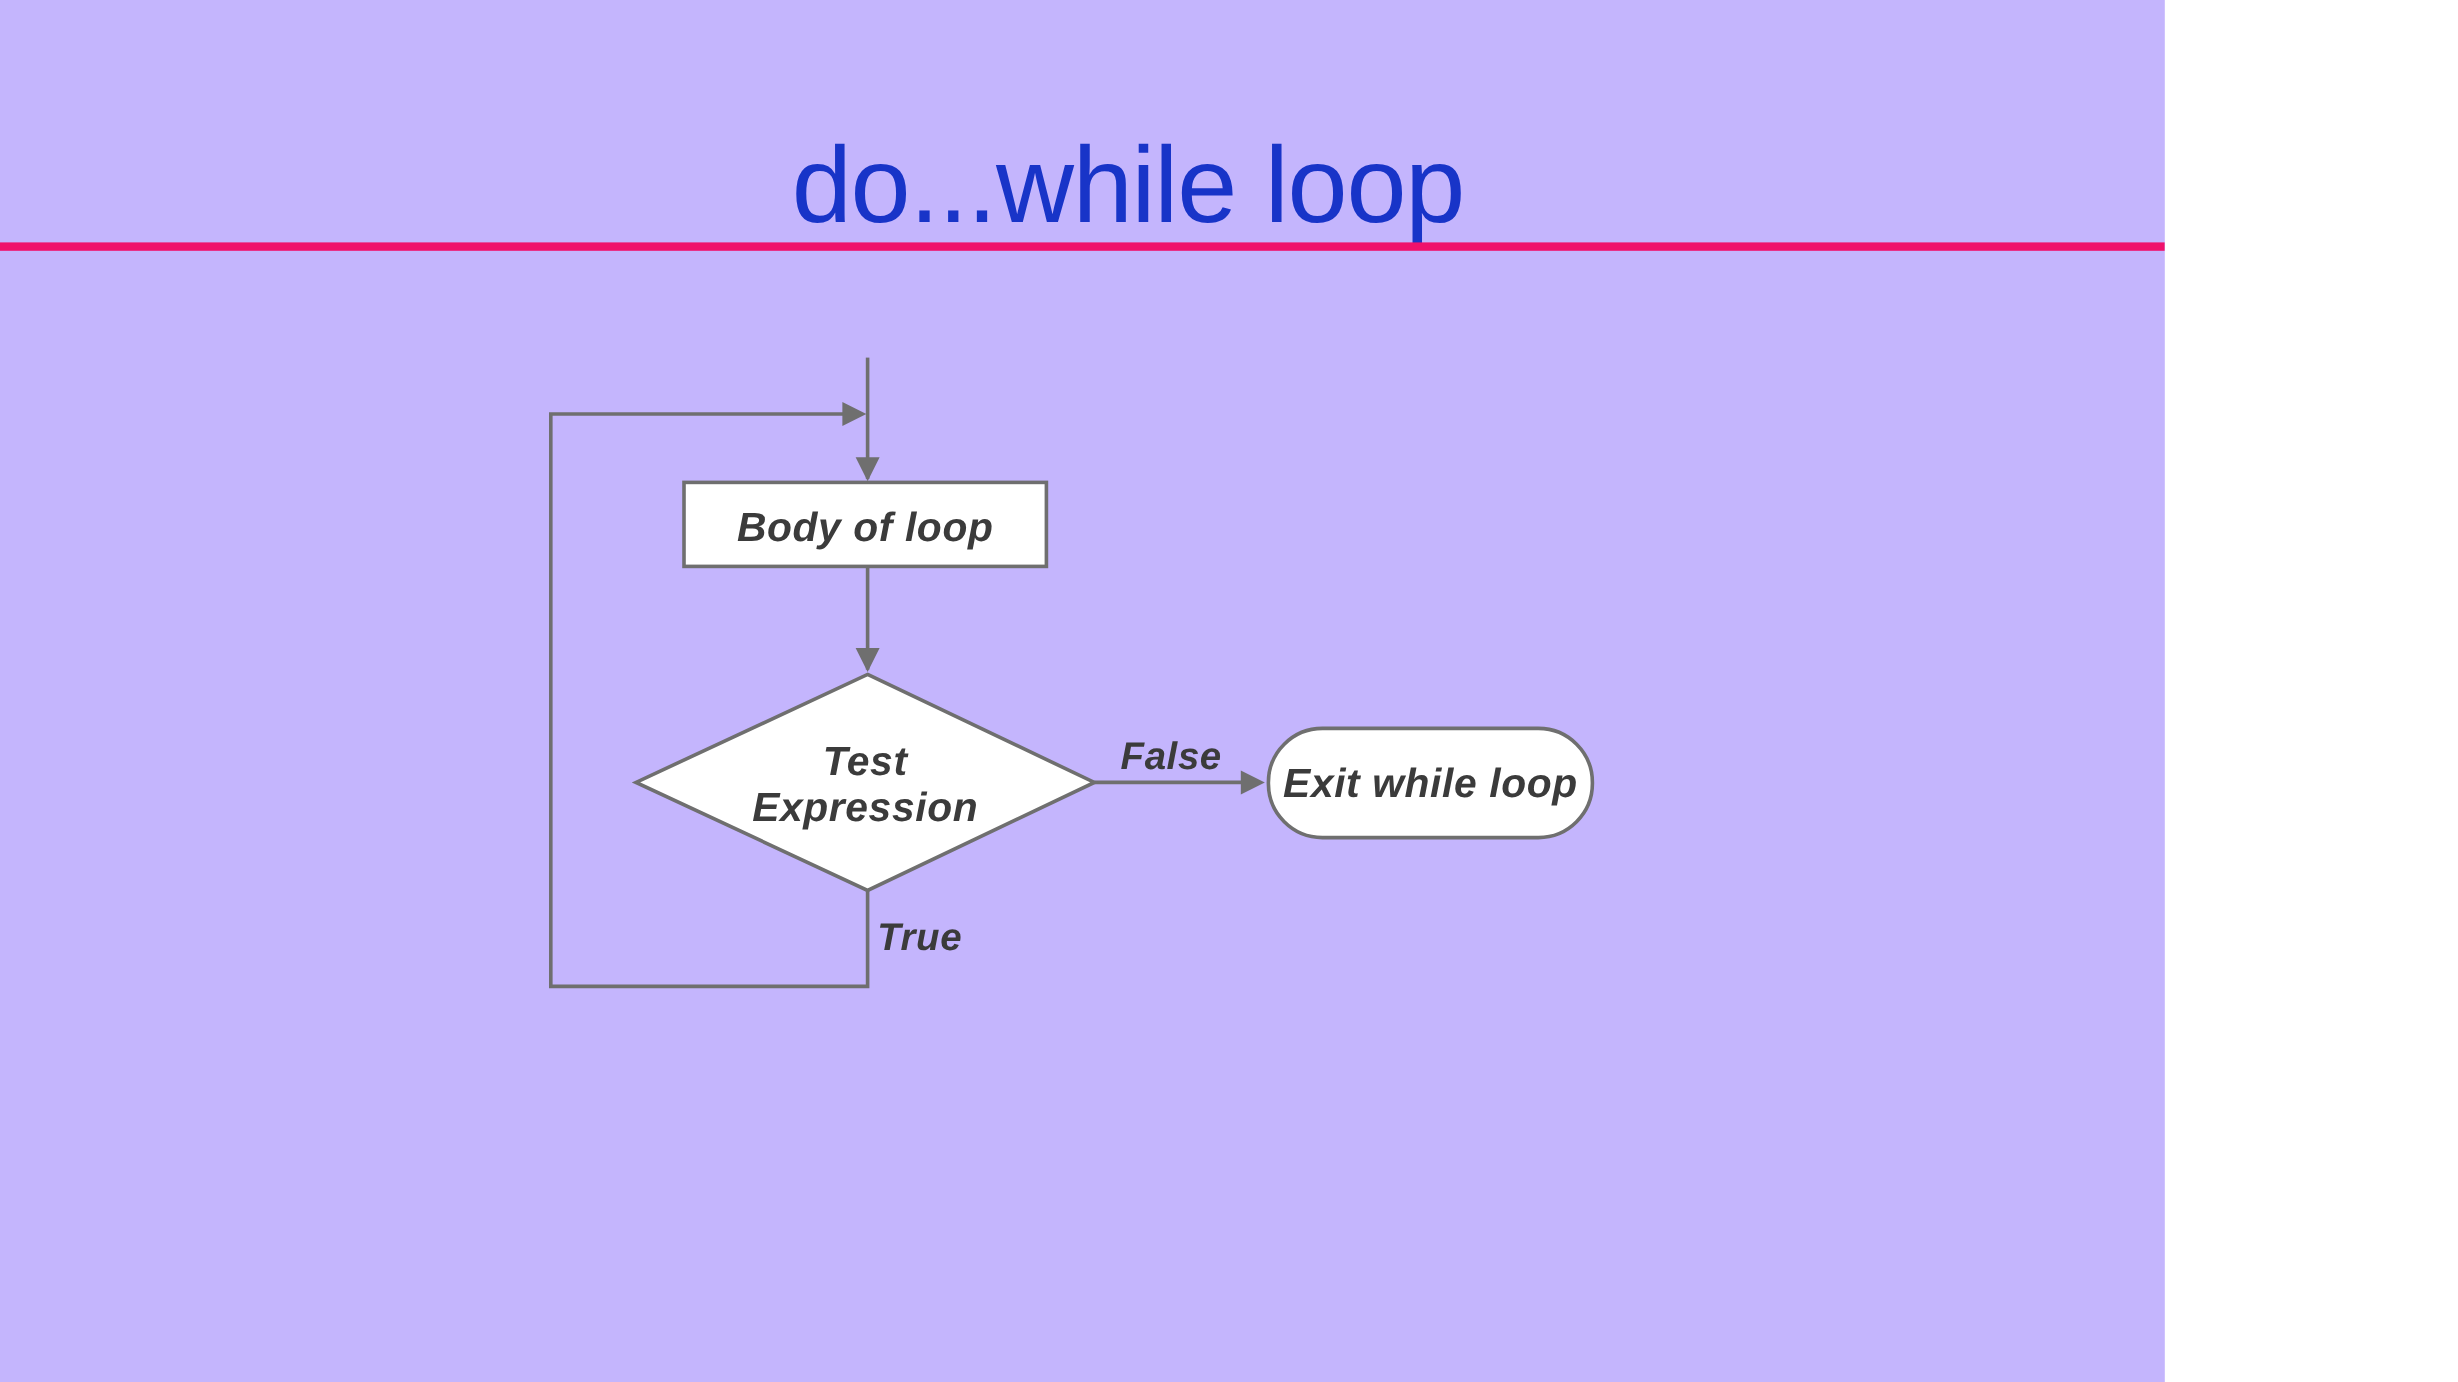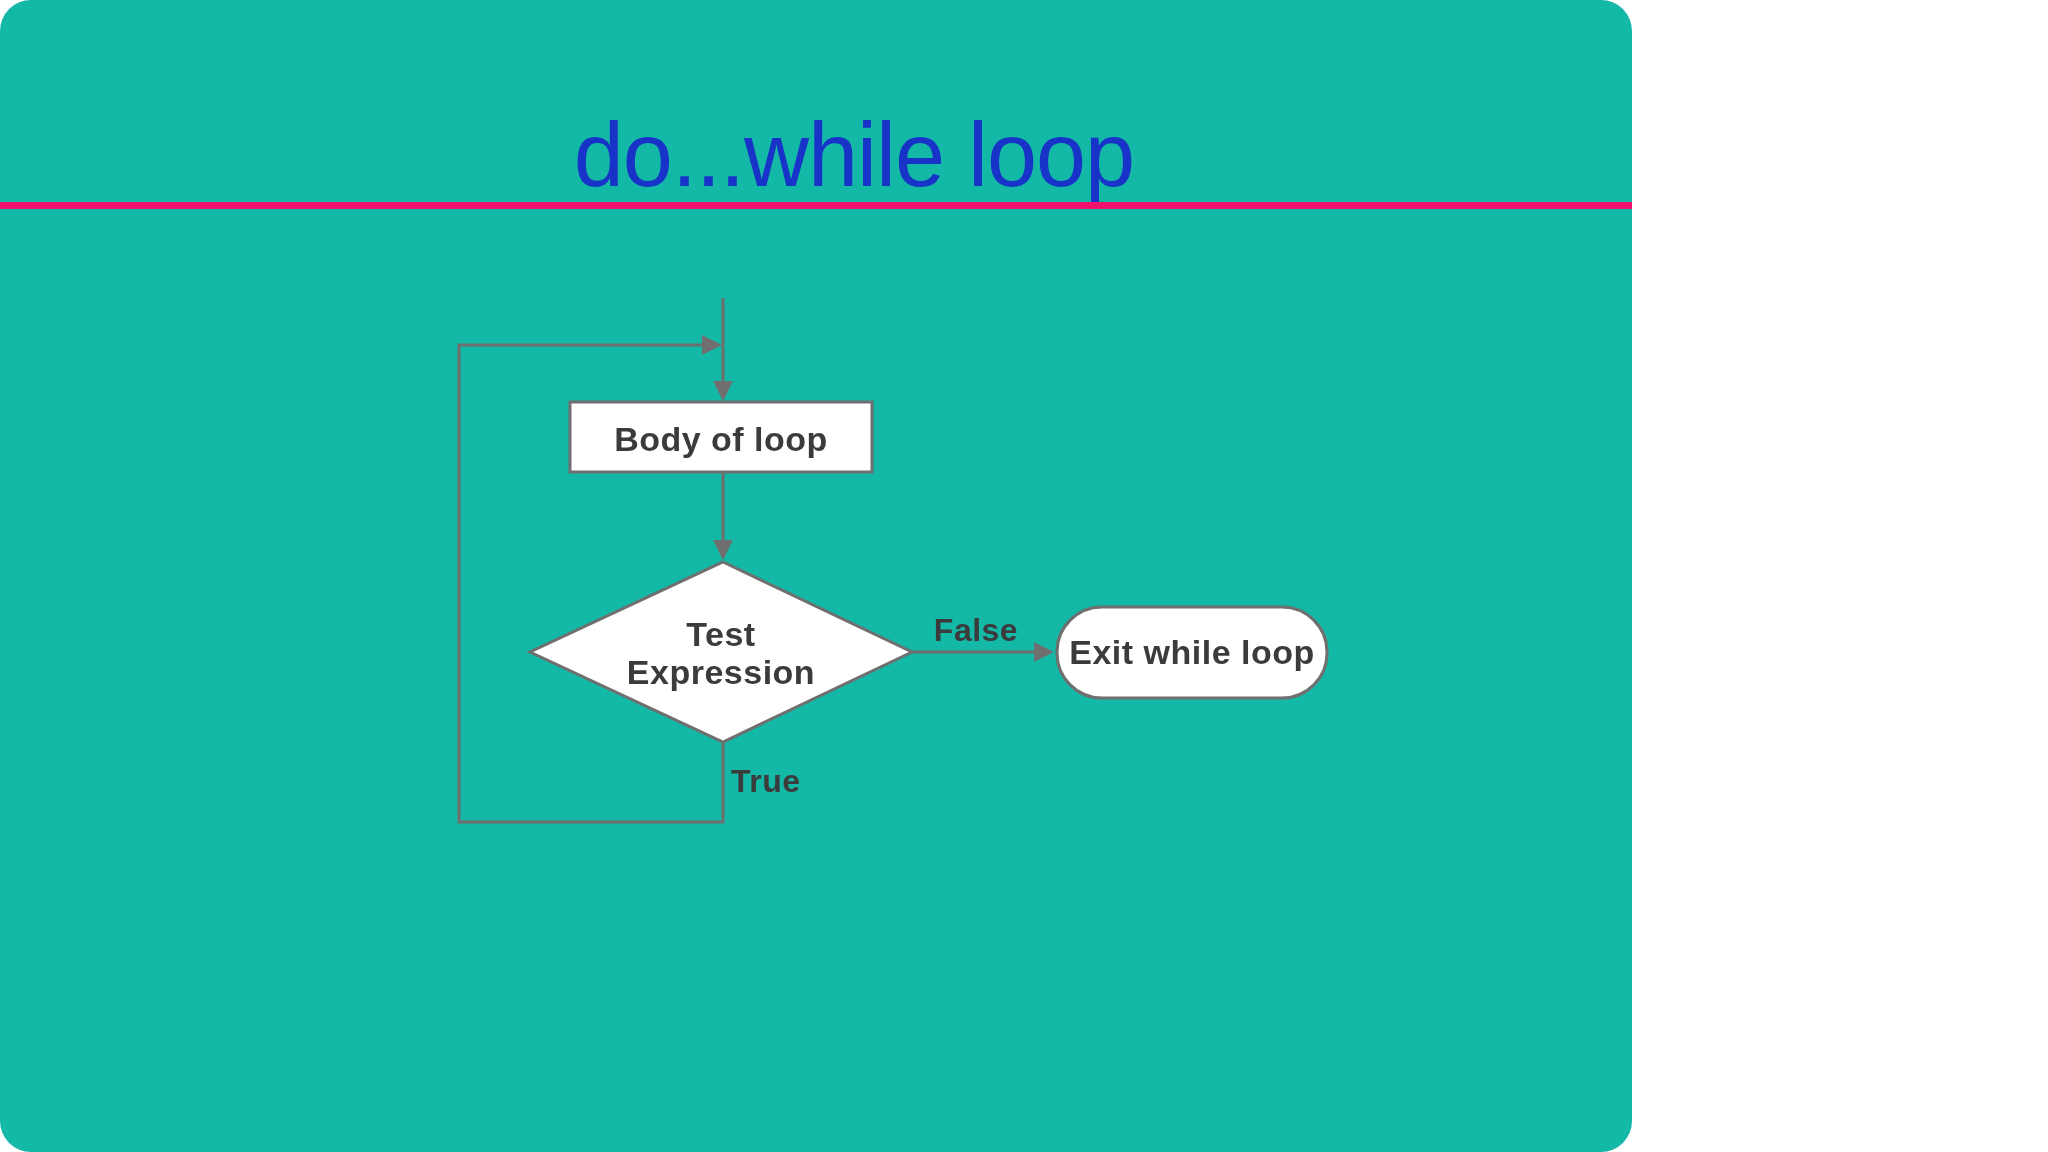--- a/index.html
+++ b/index.html
@@ -2,26 +2,25 @@
 <html><head>
 <meta charset="utf-8">
 <style>
   html, body {
     margin: 0;
     padding: 0;
     background: #ffffff;
   }
   .slide {
     position: relative;
-    width: 1632px;
+    width: 1804px;
     height: 1152px;
-    background: #14b8a6;
+    background: #c4b5fd;
     overflow: hidden;
     font-family: "Liberation Sans", sans-serif;
-    border-radius: 31px;
   }
   .slide-title {
     position: absolute;
     top: 110px;
     left: 0;
     width: 100%;
     margin: 0;
     text-align: center;
     transform: translateX(38px);
     font-size: 90px;
@@ -36,20 +35,21 @@
     left: 0;
     width: 100%;
     height: 7px;
   }
   .flowchart-wrap {
     position: absolute;
     left: 440px;
     top: 280px;
     width: 920px;
     height: 560px;
+    font-style: italic;
   }
   .flowchart-wrap svg {
     display: block;
     width: 100%;
     height: 100%;
   }
   .fc-label {
     font-family: "Liberation Sans", "DejaVu Sans", sans-serif;
     font-weight: bold;
     letter-spacing: 0.5px;

